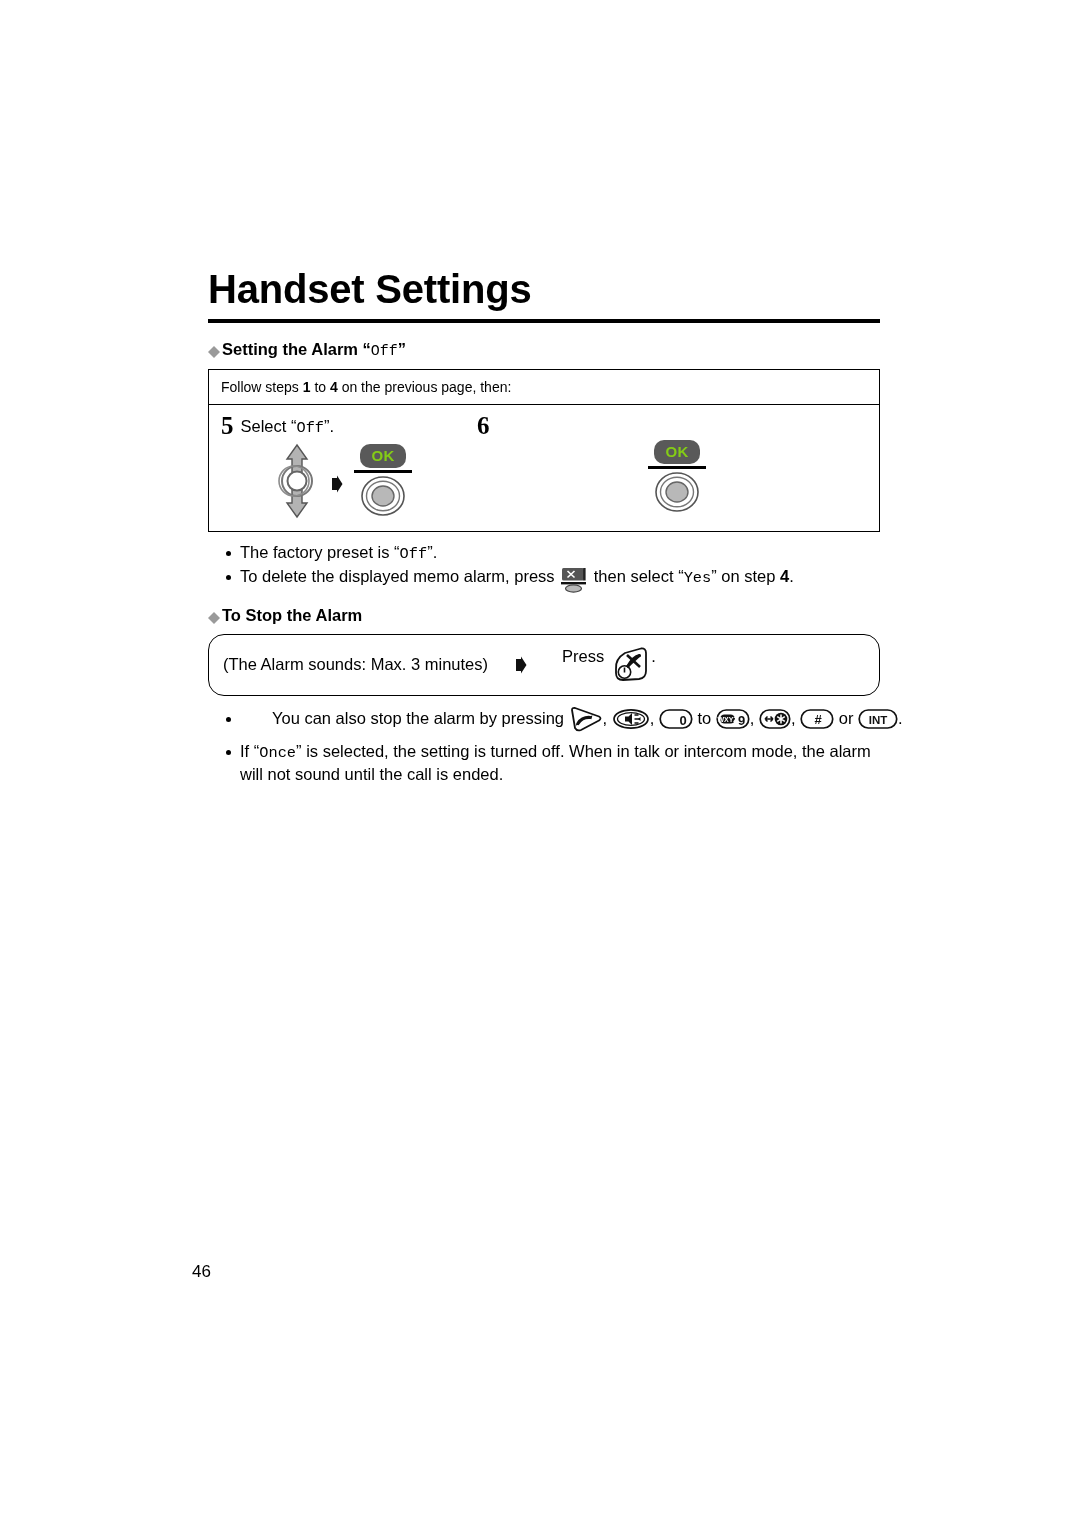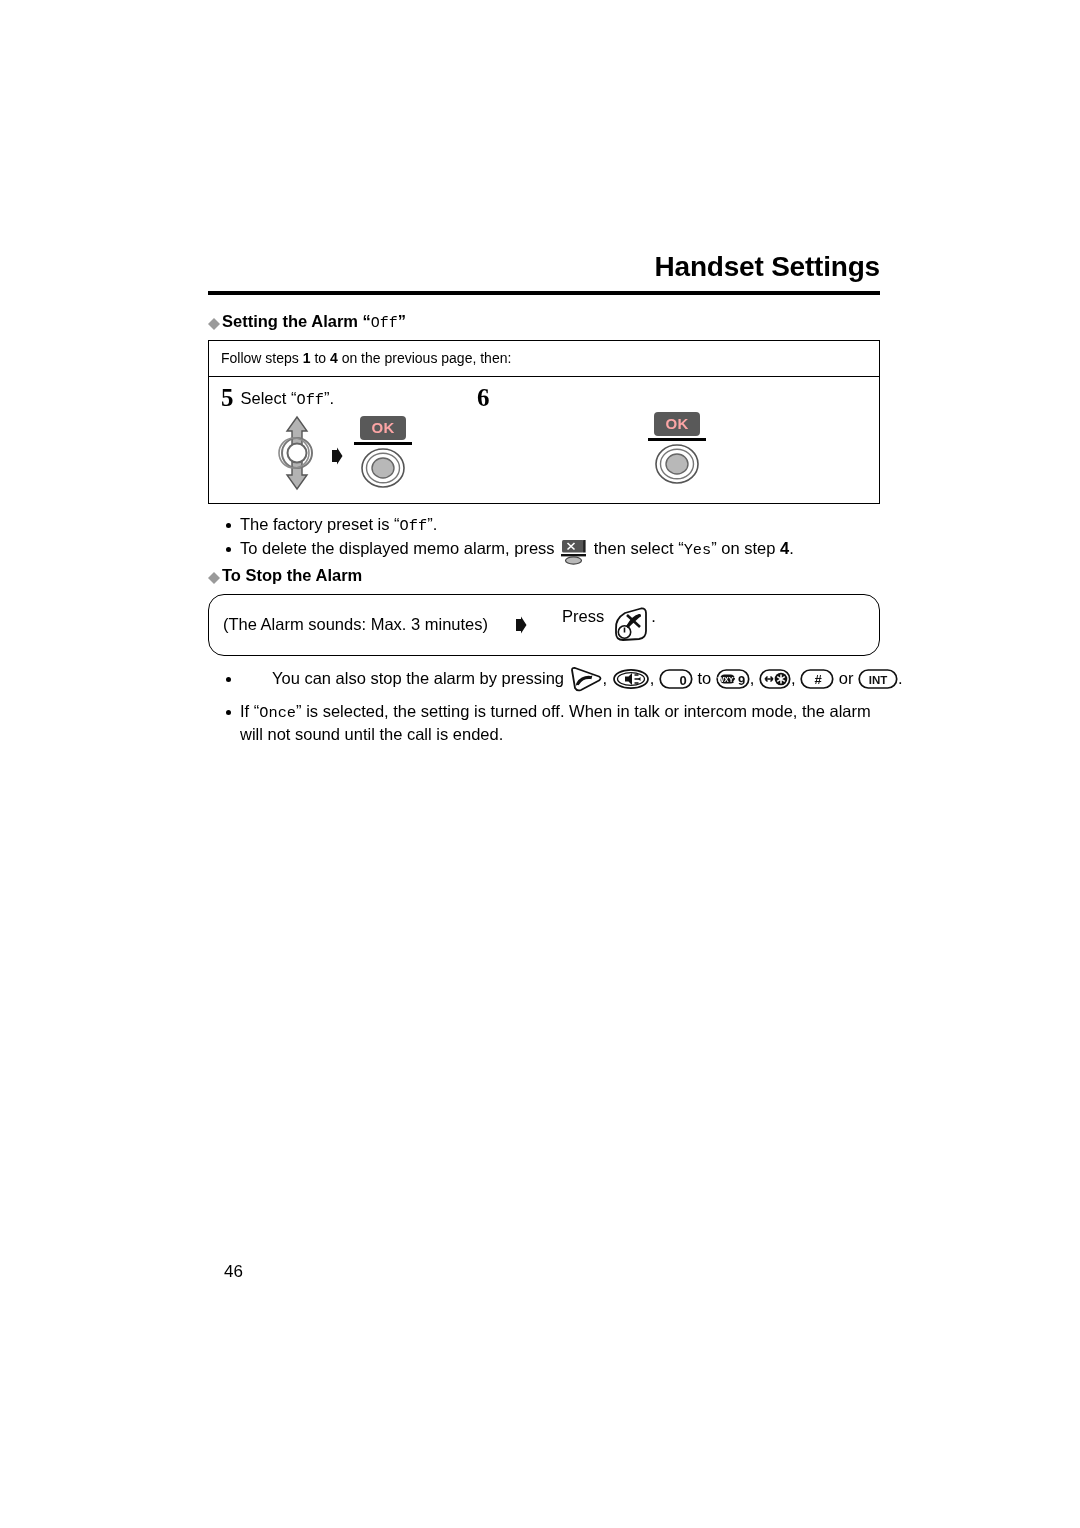--- a/index.html
+++ b/index.html
@@ -23,26 +23,25 @@
   }
   .content {
     position: absolute;
     left: 208px;
     top: 252px;
     width: 672px;
   }
 
   
   .page-title {
-    font-size: 28px;
+    font-size: 40px;
     font-weight: bold;
     letter-spacing: -0.2px;
     line-height: 1.1;
-    margin: 0 0 8px 0;
-    text-align: right;
+    margin: 15px 0 8px 0;
   }
   .title-rule {
     height: 4px;
     background: #000;
     width: 100%;
     margin-bottom: 16px;
   }
 
   
   .sec-head {
@@ -135,26 +134,26 @@
 
   
   .okgroup {
     display: flex;
     flex-direction: column;
     align-items: center;
     width: 60px;
   }
   .ok-pill {
     background: #595959;
-    color: #fca5a5;
+    color: #84cc16;
     font-weight: bold;
     font-size: 15px;
     line-height: 1;
     padding: 4px 11px 5px 11px;
-    border-radius: 4px;
+    border-radius: 10px;
     letter-spacing: 0.3px;
     font-family: "Liberation Sans", sans-serif;
   }
   .ok-underline {
     width: 58px;
     height: 3px;
     background: #000;
     margin-top: 2px;
     margin-bottom: 2px;
   }
@@ -197,21 +196,21 @@
     min-height: 56px;
     font-size: 16.5px;
     border-radius: 16px;
   }
   .stop-arrow { margin: 0 34px 0 26px; }
   .stop-press { display: flex; }
 
   
   .page-num {
     position: absolute;
-    left: 224px;
+    left: 192px;
     top: 1262px;
     font-size: 17px;
   }
 
   svg { display: block; }
   .nowrap { white-space: nowrap; margin-left: 32px; }
 </style>
 </head>
 <body>
 
@@ -306,21 +305,21 @@
         <span class="txt"><span>To delete the displayed memo alarm, press </span><span class="inline-ico" style="top:2px;"><svg width="30" height="26" viewBox="0 0 30 26">
                 <rect x="3" y="1" width="22" height="12.5" rx="1.5" fill="#555"></rect>
                 <path d="M8.5 4 L15.5 10.5 M15.5 4 L8.5 10.5" stroke="#fff" stroke-width="1.6"></path>
                 <rect x="24.2" y="1" width="2.4" height="12.5" fill="#222"></rect>
                 <rect x="2" y="15" width="25" height="2.4" fill="#111"></rect>
                 <ellipse cx="14.5" cy="21.5" rx="8" ry="3.6" fill="#b9b9b9" stroke="#444" stroke-width="1.2"></ellipse>
               </svg></span><span> then select “</span><span class="mono">Yes</span><span>” on step </span><b>4</b><span>.</span></span>
       </li>
     </ul>
 
-    <div class="sec-head" style="margin-top:2px;">
+    <div class="sec-head" style="margin-top:14px;">
       <span class="diamond"></span>
       <span>To Stop the Alarm</span>
     </div>
 
     <div class="box stop-box">
       <span>(The Alarm sounds: Max. 3 minutes)</span>
       <span class="stop-arrow">
         <svg width="14" height="18" viewBox="0 0 14 18">
           <polygon points="2,3 2,15 7,15 7,17.5 12.5,9 7,0.5 7,3" fill="#111"></polygon>
         </svg>

